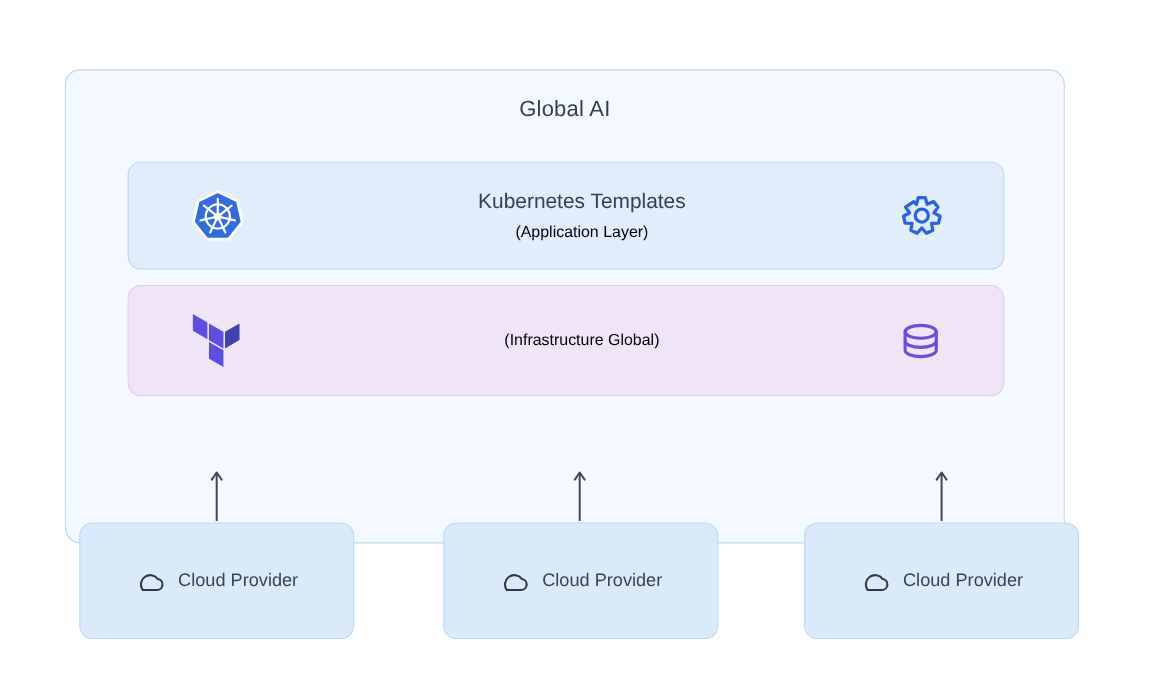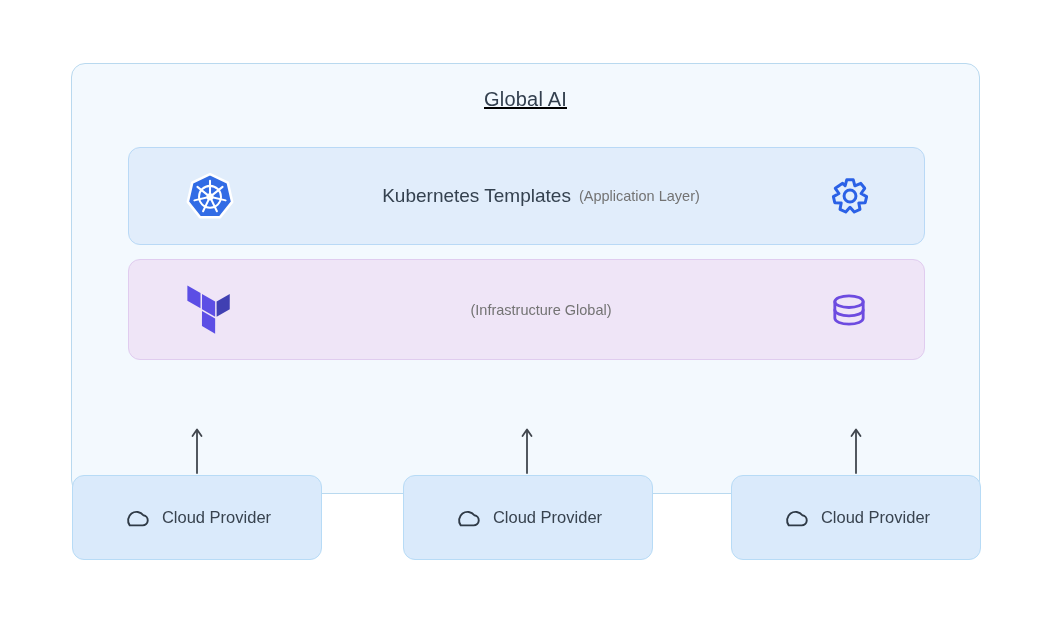--- a/index.html
+++ b/index.html
@@ -3,47 +3,47 @@
 <meta charset="utf-8">
 <style>
   * { margin:0; padding:0; box-sizing:border-box; }
   html,body { background:#ffffff; }
   .canvas {
     position:relative; width:1054px; height:624px; background:#ffffff;
     font-family:"Liberation Sans", sans-serif; overflow:hidden;
   }
   
   .outer {
-    position:absolute; left:71px; top:63px; width:909px; height:431px;
-    background:#f3f9fe; border:1.5px solid #b9d9ef; border-radius:14px;text-decoration:underline;
+    position:absolute; left:59px; top:63px; width:909px; height:431px;
+    background:#f3f9fe; border:1.5px solid #b9d9ef; border-radius:14px;
   }
   .outer-title {
     text-align:center; margin-top:24px;
     font-size:20px; font-weight:500; color:#33404f; letter-spacing:.2px;
   }
   
   .layer {
     position:absolute; left:56px; width:797px; border-radius:12px;
   }
   .layer-k8s { top:83px; height:98px; background:#e1edfb; border:1px solid #b9d9f6; }
   .layer-tf  { top:195px; height:101px; background:#efe5f7; border:1px solid #e0ccef; }
   .layer-text {
-    position:absolute; inset:0; display:flex; 
+    position:absolute; inset:0; display:flex; flex-direction:column;
     align-items:center; justify-content:center; gap:8px;padding-left:29px;
   }
   .layer-title { font-size:19px; font-weight:500; color:#34414f; }
-  .layer-sub   { font-size:14.5px; color:#737373; }
+  .layer-sub   { font-size:14.5px; color:#000000; }
   .icon-left  { position:absolute; left:54px; top:50%; transform:translateY(-50%); line-height:0; }
   .icon-right { position:absolute; right:55px; top:50%; transform:translateY(-50%); line-height:0; }
   
   .arrow { position:absolute; top:427px; width:14px; height:47px; line-height:0; }
   .arrow-1 { left:190px; } .arrow-2 { left:520px; } .arrow-3 { left:849px; }
   
   .provider {
-    position:absolute; top:475px; width:250px; height:85px;
+    position:absolute; top:475px; width:250px; height:106px;
     background:#daeafb; border:1px solid #b7dbf6; border-radius:12px;
     display:flex; align-items:center; justify-content:center; gap:12px;
   }
   .provider-1 { left:72px; } .provider-2 { left:403px; } .provider-3 { left:731px; }
   .provider-label { font-size:16.5px; color:#38434f; }
 </style>
 </head>
 <body>
 
 <div class="canvas">

